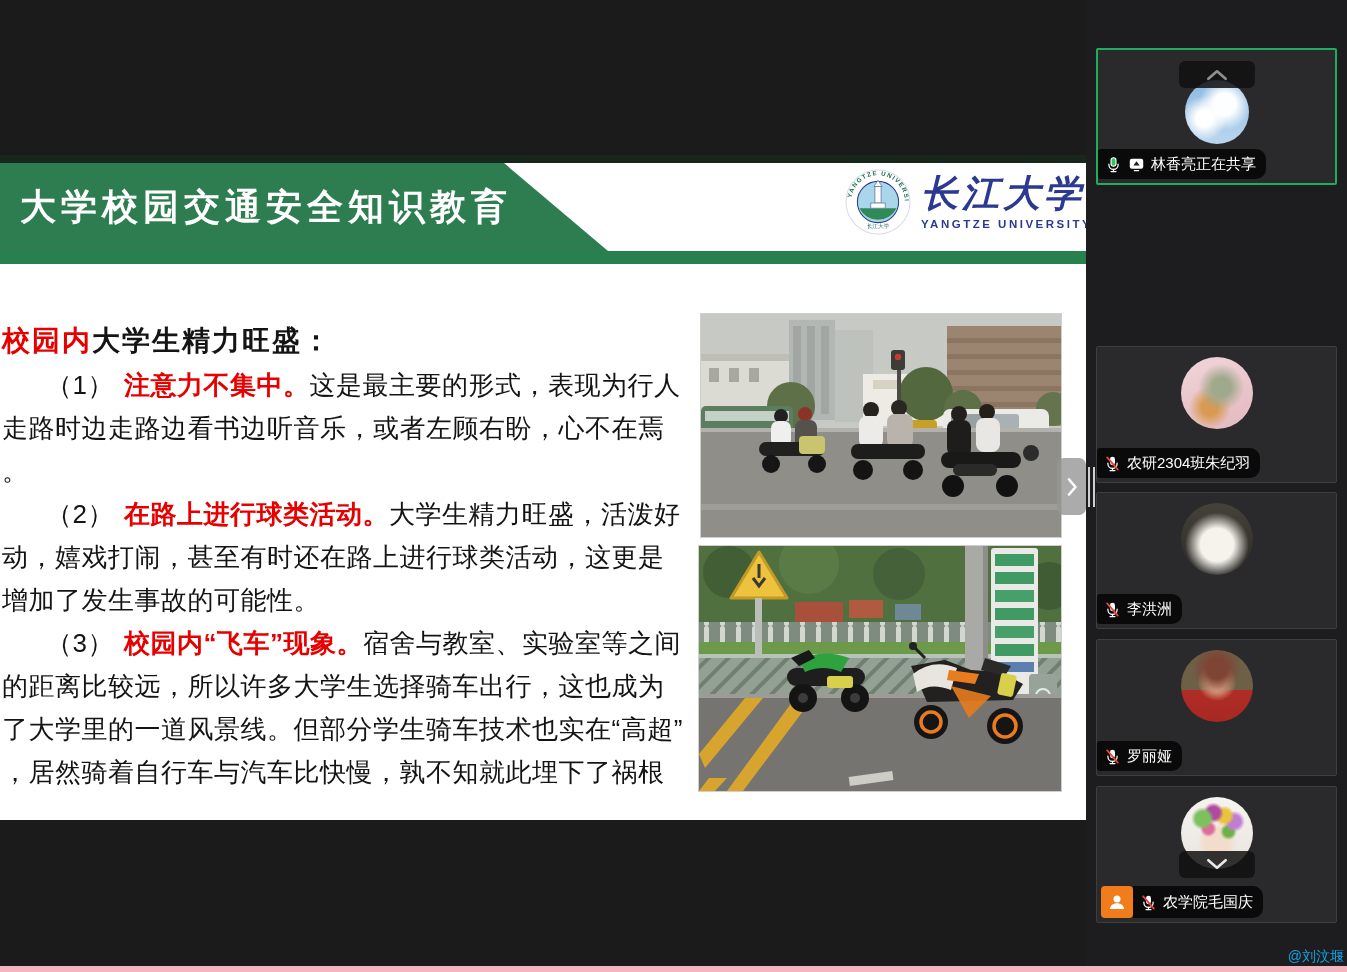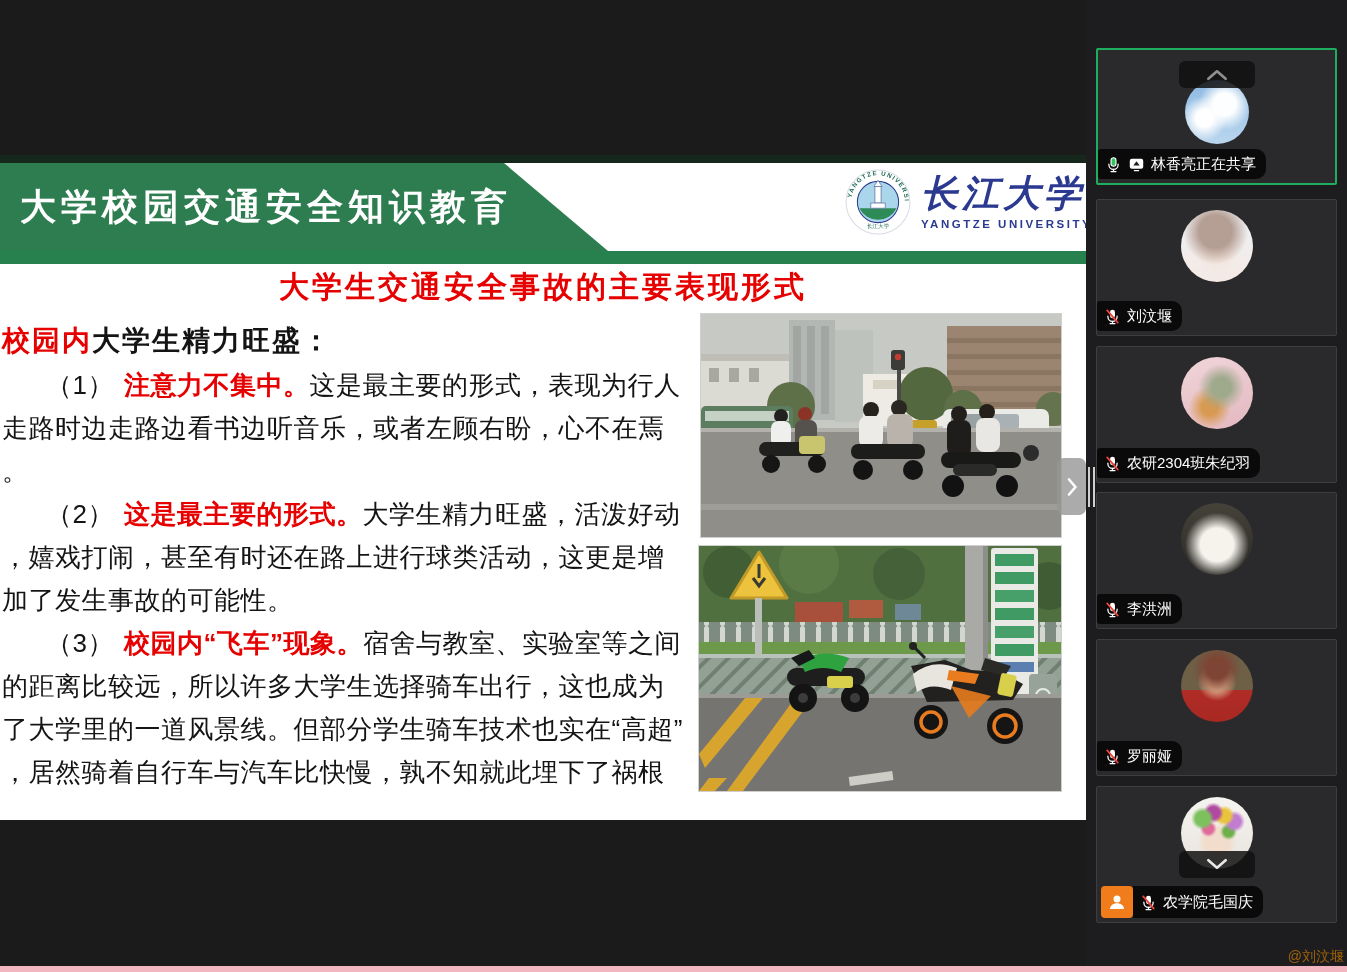--- a/index.html
+++ b/index.html
@@ -102,21 +102,21 @@
                 background:rgba(5,5,5,0.85); border-radius:3px 10px 10px 3px; display:flex;
                 align-items:center; gap:6px; padding:0 10px 0 7px; color:#ffffff; font-size:15px;
                 white-space:nowrap; box-sizing:border-box; z-index:2; }
   .tile-label svg { width:17px; height:17px; flex:0 0 auto; }
   .label-row { position:absolute; left:4px; bottom:4px; display:flex; align-items:stretch; height:32px; z-index:4; }
   .host-badge { width:32px; height:32px; background:#f07c1c; border-radius:4px; display:flex;
                 align-items:center; justify-content:center; flex:0 0 auto; }
   .host-badge svg { width:20px; height:20px; }
   .tile-label.in-row { position:static; height:32px; border-radius:0 10px 10px 0; max-width:200px; }
 
-  .watermark { position:absolute; right:3px; top:948px; color:#a16207; font-size:14px; z-index:9; }
+  .watermark { position:absolute; right:3px; top:948px; color:#0ea5e9; font-size:14px; z-index:9; }
   .pink-bar { position:absolute; left:0; bottom:0; width:100%; height:6px; background:#f2b6c1; z-index:10; }
 </style>
 </head>
 <body>
 
 <svg width="0" height="0" style="position:absolute" aria-hidden="true">
   <defs>
     <symbol id="i-mic-on" viewBox="0 0 24 24">
       <rect x="8.5" y="2.5" width="7" height="12" rx="3.5" fill="#31c45f" stroke="#ffffff" stroke-width="1.6"></rect>
       <path d="M5.5 11.5v1a6.5 6.5 0 0 0 13 0v-1" fill="none" stroke="#ffffff" stroke-width="1.8" stroke-linecap="round"></path>
@@ -185,31 +185,30 @@
             <text x="32" y="57" text-anchor="middle" font-size="5.5" fill="#1c6b50">长江大学</text>
           </svg>
           <div class="logo-text">
             <div class="logo-cn">长江大学</div>
             <div class="logo-en">YANGTZE UNIVERSITY</div>
           </div>
         </div>
         <div class="green-bar"></div>
       </header>
 
-      <h2 class="subtitle">大学生交通安全事故的主要表现形式</h2>
 
       <div class="body-text">
         <div class="heading">
           <span class="red">校园内</span><span>大学生精力旺盛：</span>
         </div>
         <p class="para">
           <span class="pnum">（1）</span><span class="phl">注意力不集中。</span><span>这是最主要的形式，表现为行人走路时边走路边看书边听音乐，或者左顾右盼，心不在焉。</span>
         </p>
         <p class="para">
-          <span class="pnum">（2）</span><span class="phl">这是最主要的形式。</span><span>大学生精力旺盛，活泼好动，嬉戏打闹，甚至有时还在路上进行球类活动，这更是增加了发生事故的可能性。</span>
+          <span class="pnum">（2）</span><span class="phl">在路上进行球类活动。</span><span>大学生精力旺盛，活泼好动，嬉戏打闹，甚至有时还在路上进行球类活动，这更是增加了发生事故的可能性。</span>
         </p>
         <p class="para">
           <span class="pnum">（3）</span><span class="phl">校园内“飞车”现象。</span><span>宿舍与教室、实验室等之间的距离比较远，所以许多大学生选择骑车出行，这也成为了大学里的一道风景线。但部分学生骑车技术也实在“高超”，居然骑着自行车与汽车比快慢，孰不知就此埋下了祸根。</span>
         </p>
       </div>
 
       <figure class="photo photo1">
         <svg viewBox="0 0 360 223" preserveAspectRatio="none">
           <rect width="360" height="120" fill="#c7c9c4"></rect>
           <rect x="0" y="40" width="95" height="72" fill="#dbdad3"></rect>
@@ -378,29 +377,20 @@
         <svg>
             <use href="#i-mic-on"></use>
           </svg>
         <svg>
             <use href="#i-share"></use>
           </svg>
         <span>林香亮正在共享</span>
       </div>
     </div>
 
-    <div class="tile t2">
-      <div class="avatar av2"></div>
-      <div class="tile-label">
-        <svg>
-            <use href="#i-mic-off"></use>
-          </svg>
-        <span>刘汶堰</span>
-      </div>
-    </div>
 
     <div class="tile t3">
       <div class="avatar av3"></div>
       <div class="tile-label">
         <svg>
             <use href="#i-mic-off"></use>
           </svg>
         <span>农研2304班朱纪羽</span>
       </div>
     </div>

